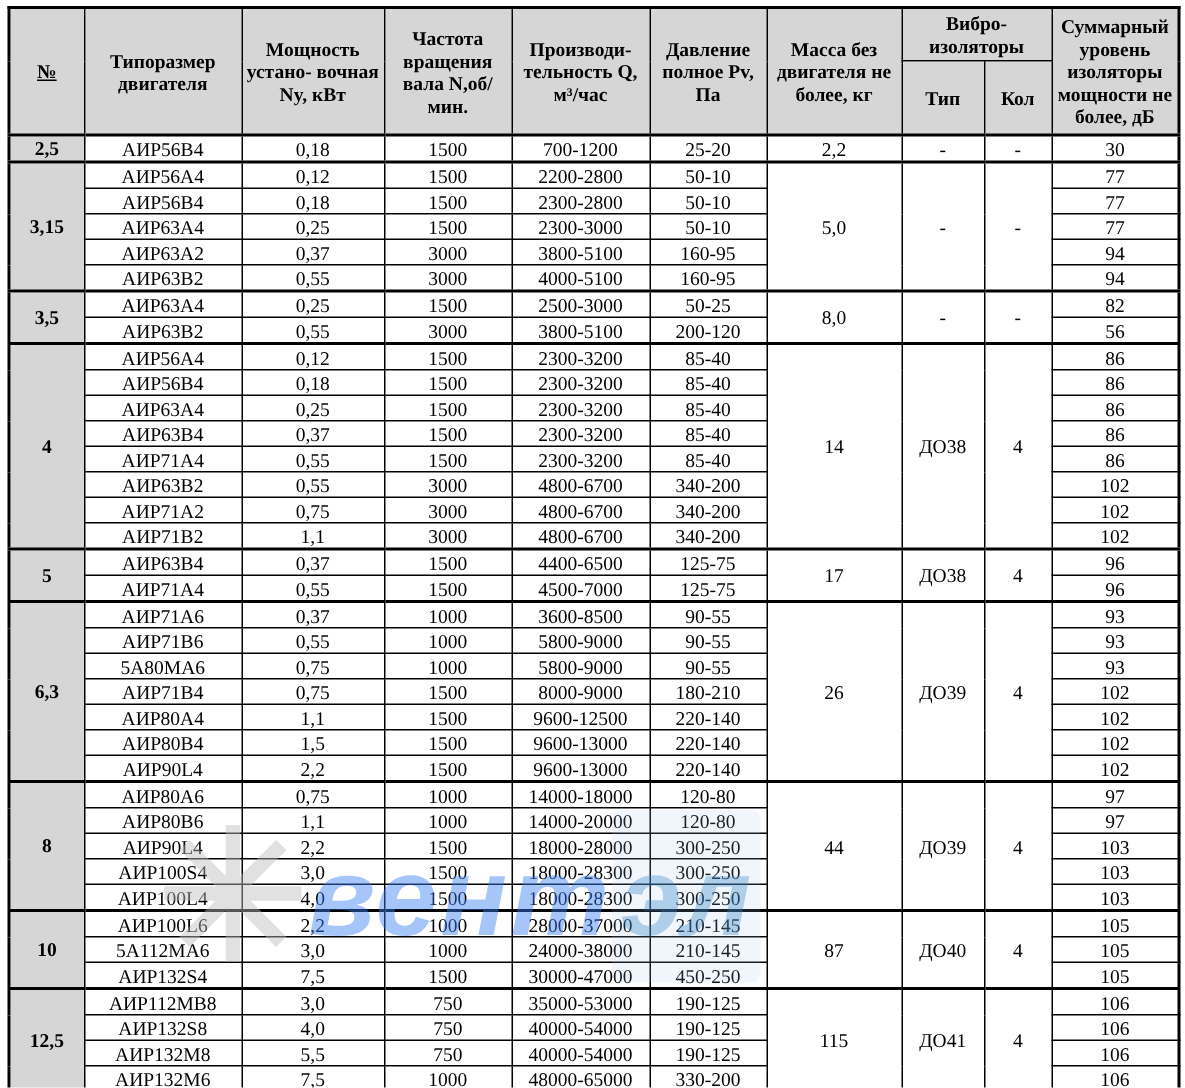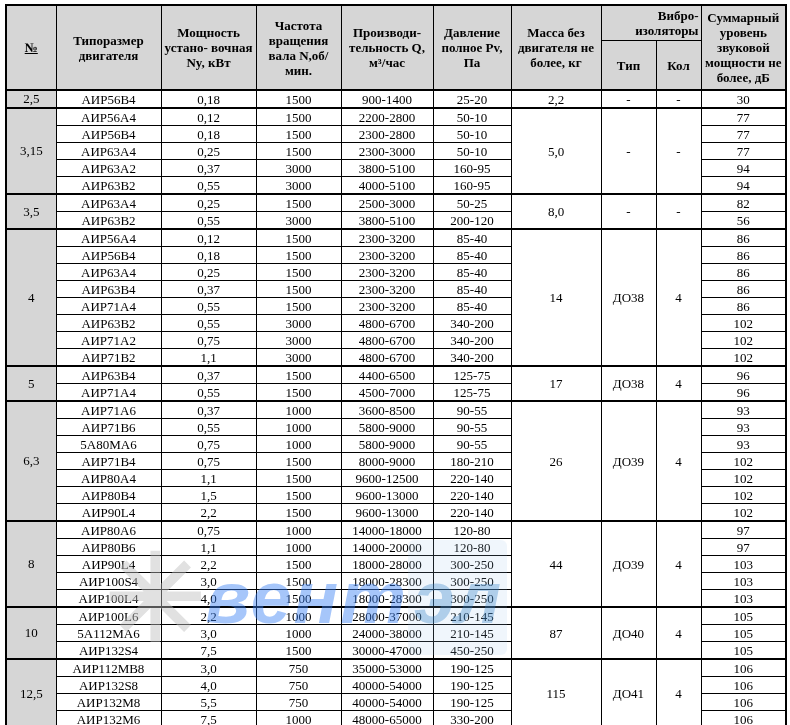--- a/index.html
+++ b/index.html
@@ -10,24 +10,24 @@
     border:1px solid #000;
     font-size:13px;
     text-align:center;
     vertical-align:middle;
     padding:0 2px;
     overflow:hidden;
     color:#000;
   }
   thead th { background:#d6d6d6; font-weight:bold; line-height:15px; }
   thead { border-bottom:2px solid #000; }
-  thead tr.h1 th.th-vibro { height:34px;text-align:right; }
+  thead tr.h1 th.th-vibro { height:34px; }
   thead tr.h2 th { height:48px; }
   tbody td { height:16px; line-height:15px; background:#fff; }
-  tbody th.section-no { background:#d6d6d6; font-weight:normal; font-size:13px; }
+  tbody th.section-no { background:#d6d6d6; font-weight:bold; font-size:13px; }
   tr.sec-start td, tr.sec-start th { border-top:2px solid #000; }
   .u { text-decoration:underline; }
   .watermark {
     position:absolute; left:105px; top:535px; width:540px; height:125px;
     pointer-events:none; opacity:0.45; display:flex; align-items:center;
     font-style:italic; font-weight:bold; font-family:"Liberation Sans", sans-serif;
     z-index:5;
   }
   .wm-fan { font-size:120px; line-height:120px; color:#bdbdbd; font-style:normal; }
   .wm-grey { font-size:74px; color:#3b82f6; letter-spacing:2px; }
@@ -53,34 +53,34 @@
     <thead>
       <tr class="h1">
         <th rowspan="2"><span class="u">№</span></th>
         <th rowspan="2">Типоразмер двигателя</th>
         <th rowspan="2">Мощность устано- вочная Ny, кВт</th>
         <th rowspan="2">Частота вращения вала N,об/мин.</th>
         <th rowspan="2">Производи- тельность Q, м³/час</th>
         <th rowspan="2">Давление полное Pv, Па</th>
         <th rowspan="2">Масса без двигателя не более, кг</th>
         <th colspan="2" class="th-vibro">Вибро- изоляторы</th>
-        <th rowspan="2">Суммарный уровень звуковой мощности не более, дБ</th>
+        <th rowspan="2">Суммарный уровень изоляторы мощности не более, дБ</th>
       </tr>
       <tr class="h2">
         <th>Тип</th>
         <th>Кол</th>
       </tr>
     </thead>
     <tbody id="tbody">
         <tr class="sec-start">
           <th class="section-no">2,5</th>
           <td>АИР56В4</td>
           <td>0,18</td>
           <td>1500</td>
-          <td>900-1400</td>
+          <td>700-1200</td>
           <td>25-20</td>
           <td>2,2</td>
           <td>-</td>
           <td>-</td>
           <td>30</td>
         </tr>
         <tr class="sec-start">
           <th rowspan="5" class="section-no">3,15</th>
           <td>АИР56А4</td>
           <td>0,12</td>

